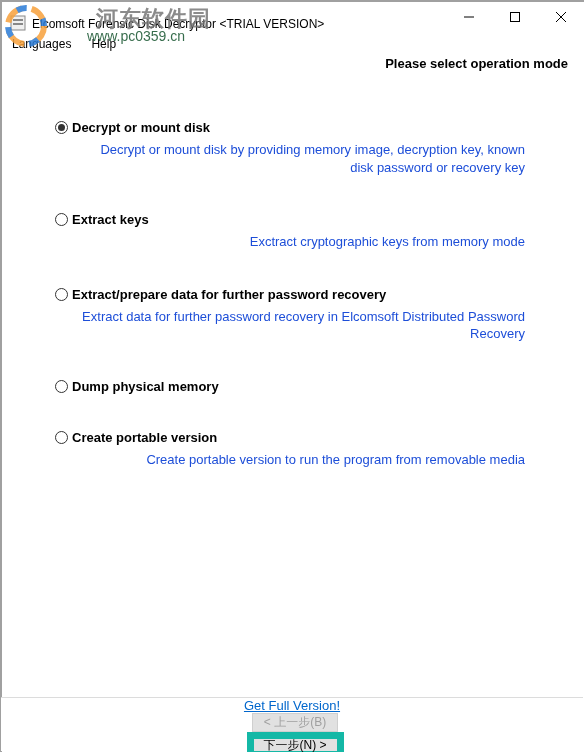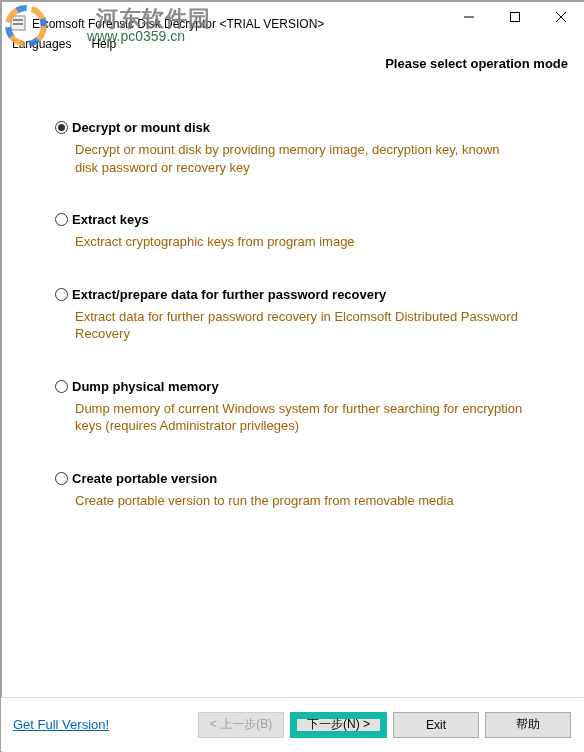--- a/index.html
+++ b/index.html
@@ -83,33 +83,35 @@
     background: #333;
     border-radius: 50%;
   }
   .opt-label {
     font-weight: bold;
     font-size: 13px;
   }
   .opt-desc {
     margin: 6px 8px 0 20px;
     font-size: 13px;
-    color: #a16207;
+    color: #1d4ed8;
     line-height: 1.35;
     max-width: 450px;
+    text-align: right;
   }
   .footer {
     position: absolute;
     left: 1px; right: 1px; bottom: 1px;
     height: 54px;
     border-top: 1px solid #dcdcdc;
     display: flex;
     align-items: center;
     padding: 0 12px;
     background: #fff;
+    flex-direction: column;
   }
   .footer a.fullver {
     color: #0066cc;
     text-decoration: underline;
     font-size: 13px;
   }
   .footer .spacer { flex: 1; }
   .btn {
     min-width: 86px;
     height: 26px;
@@ -201,37 +203,36 @@
       <span class="opt-label">Decrypt or mount disk</span>
     </div>
     <div class="opt-desc">Decrypt or mount disk by providing memory image, decryption key, known disk password or recovery key</div>
   </div>
 
   <div class="option">
     <div class="option-row">
       <span class="radio"></span>
       <span class="opt-label">Extract keys</span>
     </div>
-    <div class="opt-desc">Exctract cryptographic keys from program image</div>
+    <div class="opt-desc">Exctract cryptographic keys from memory mode</div>
   </div>
 
   <div class="option">
     <div class="option-row">
       <span class="radio"></span>
       <span class="opt-label">Extract/prepare data for further password recovery</span>
     </div>
     <div class="opt-desc">Extract data for further password recovery in Elcomsoft Distributed Password Recovery</div>
   </div>
 
   <div class="option">
     <div class="option-row">
       <span class="radio"></span>
       <span class="opt-label">Dump physical memory</span>
     </div>
-    <div class="opt-desc">Dump memory of current Windows system for further searching for encryption keys (requires Administrator privileges)</div>
   </div>
 
   <div class="option">
     <div class="option-row">
       <span class="radio"></span>
       <span class="opt-label">Create portable version</span>
     </div>
     <div class="opt-desc">Create portable version to run the program from removable media</div>
   </div>
 

